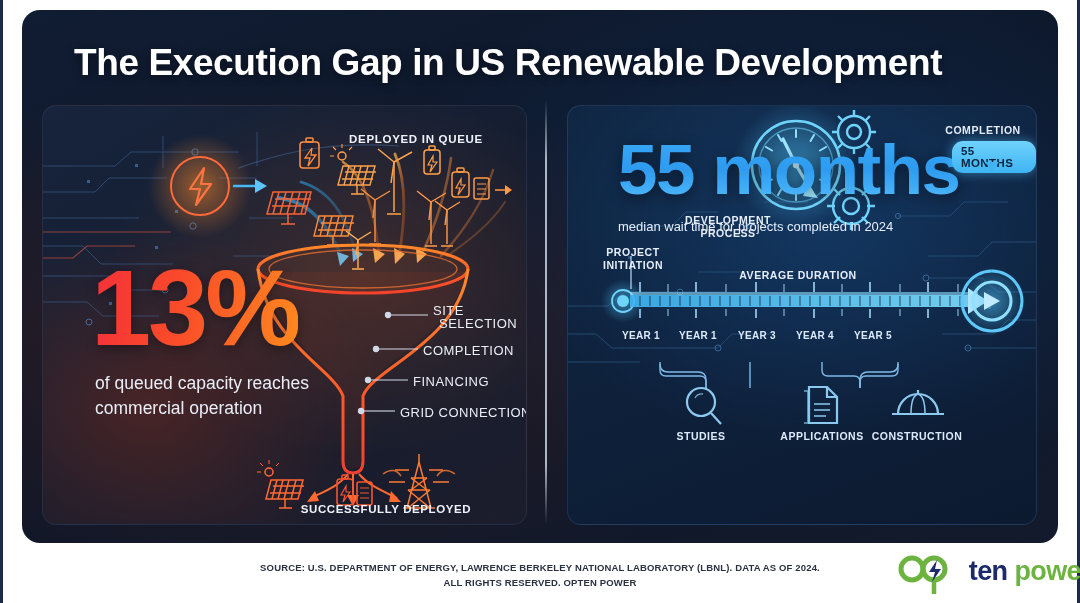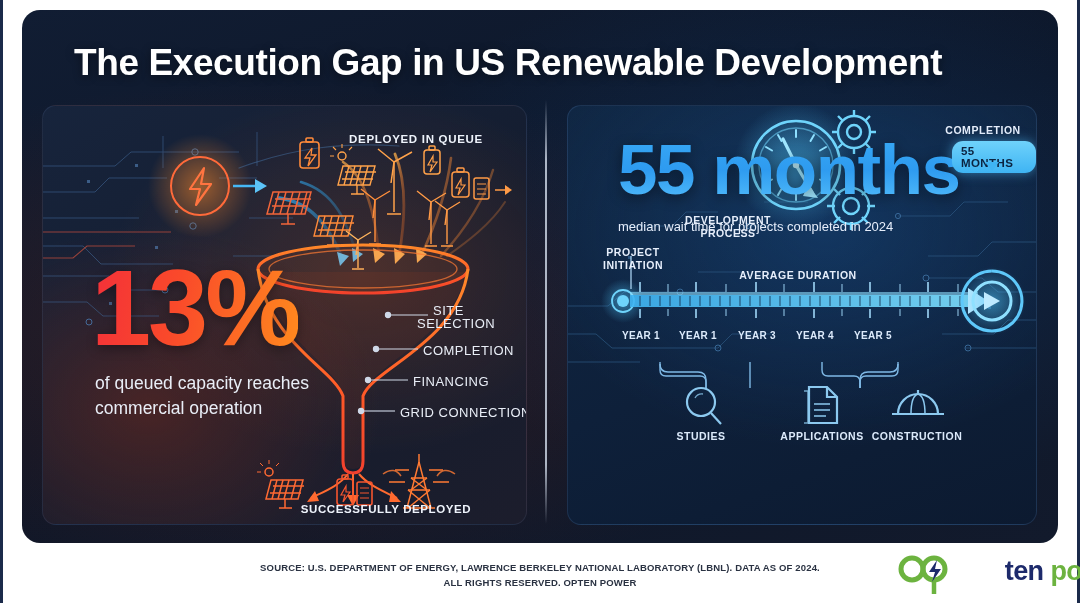--- a/index.html
+++ b/index.html
@@ -348,21 +348,21 @@
           <path d="M340 368 c8 -6 14 -4 18 2 M412 368 c-8 -6 -14 -4 -18 2" opacity=".8"></path>
         </g>
       </svg>
 
       <div class="lbl-queue">DEPLOYED IN QUEUE</div>
 
       <div class="big-pct">13%</div>
       <div class="pct-sub">of queued capacity reaches commercial operation</div>
 
       <div class="stage-lbl" style="left:390px; top:197px;">SITE</div>
-      <div class="stage-lbl" style="left:374px; top:210px;">SELECTION</div>
+      <div class="stage-lbl" style="left:396px; top:210px;">SELECTION</div>
       <div class="stage-lbl" style="left:380px; top:237px;">COMPLETION</div>
       <div class="stage-lbl" style="left:370px; top:268px;">FINANCING</div>
       <div class="stage-lbl" style="left:357px; top:299px;">GRID CONNECTION</div>
 
       <div class="lbl-deployed">SUCCESSFULLY DEPLOYED</div>
     </div>
 
     <div class="panel panel-right">
 
       <svg width="470" height="420" viewBox="0 0 470 420">
@@ -544,16 +544,16 @@
   </div>
 
   <div class="logo">
     <svg width="160" height="48" viewBox="0 0 160 48">
       <circle cx="14" cy="21" r="11" fill="none" stroke="#6cb33f" stroke-width="5"></circle>
       <circle cx="36" cy="21" r="11" fill="none" stroke="#6cb33f" stroke-width="5"></circle>
       <path d="M36 32 v14" stroke="#6cb33f" stroke-width="4.5" fill="none"></path>
       <path d="M39 12 L31 24 h6 l-3 10 l9 -13 h-6 z" fill="#1d2a6b"></path>
     </svg>
     <div class="logo-text">
-      <span class="lg-green" style="visibility:hidden">op</span><span class="lg-navy" style="margin-left:75px">ten</span><span class="lg-green"> power</span>
+      <span class="lg-green" style="visibility:hidden">op</span><span class="lg-navy" style="margin-left:39px">ten</span><span class="lg-green"> power</span>
     </div>
   </div>
 </div>
 
 </body></html>

